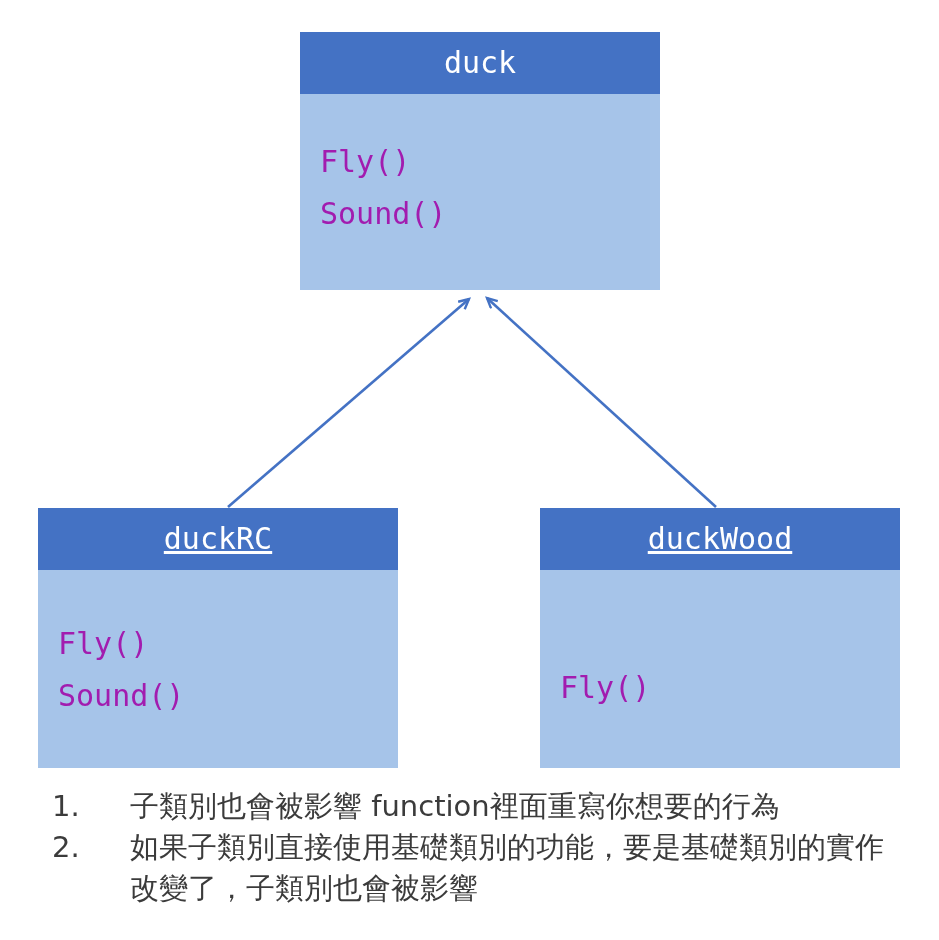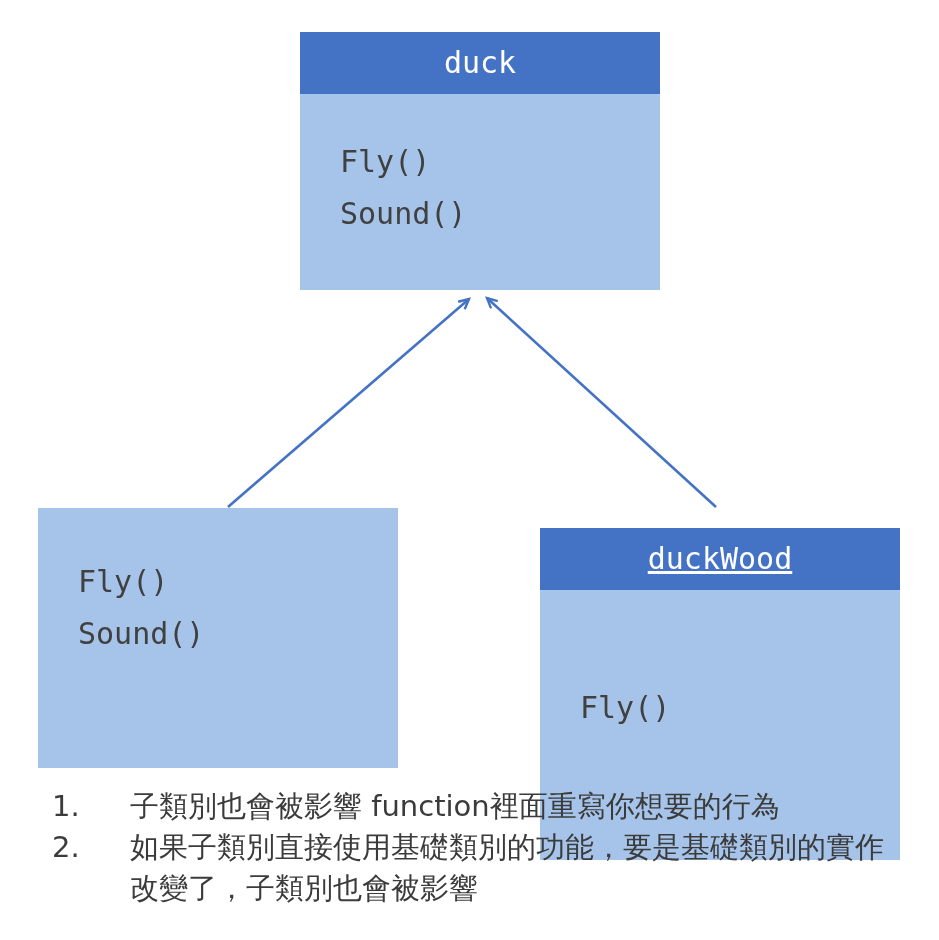--- a/index.html
+++ b/index.html
@@ -35,36 +35,36 @@
     height: 62px;
     line-height: 62px;
     flex: 0 0 auto;
   }
   .class-header .underlined {
     text-decoration: underline;
     text-decoration-color: #ffffff;
   }
   .class-body {
     background: #A6C4E9;
-    color: #404040;
+    color: #a21caf;
     font-family: "DejaVu Sans Mono", "Liberation Mono", monospace;
     font-size: 30px;
     flex: 1 1 auto;
-    padding-left: 40px;
+    padding-left: 20px;
     box-sizing: border-box;
   }
   .class-body .member {
     line-height: 52px;
     white-space: pre;
   }
   #box-duck   { left: 300px; top: 32px;  width: 360px; height: 258px; }
   #box-duck .class-body { padding-top: 42px; }
   #box-duckrc { left: 38px;  top: 508px; width: 360px; height: 260px; }
   #box-duckrc .class-body { padding-top: 48px; }
-  #box-duckwood { left: 540px; top: 528px; width: 360px; height: 332px; }
+  #box-duckwood { left: 540px; top: 508px; width: 360px; height: 260px; }
   #box-duckwood .class-body { padding-top: 92px; }
 
   .notes {
     position: absolute;
     left: 52px;
     top: 786px;
     width: 840px;
     color: #3b3b3b;
     font-size: 29px;
     line-height: 41px;
@@ -100,20 +100,23 @@
     <div class="class-header">
       <span>duck</span>
     </div>
     <div class="class-body">
       <div class="member">Fly()</div>
       <div class="member">Sound()</div>
     </div>
   </div>
 
   <div class="class-box" id="box-duckrc">
+    <div class="class-header">
+      <span class="underlined">duckRC</span>
+    </div>
     <div class="class-body">
       <div class="member">Fly()</div>
       <div class="member">Sound()</div>
     </div>
   </div>
 
   <div class="class-box" id="box-duckwood">
     <div class="class-header">
       <span class="underlined">duckWood</span>
     </div>

